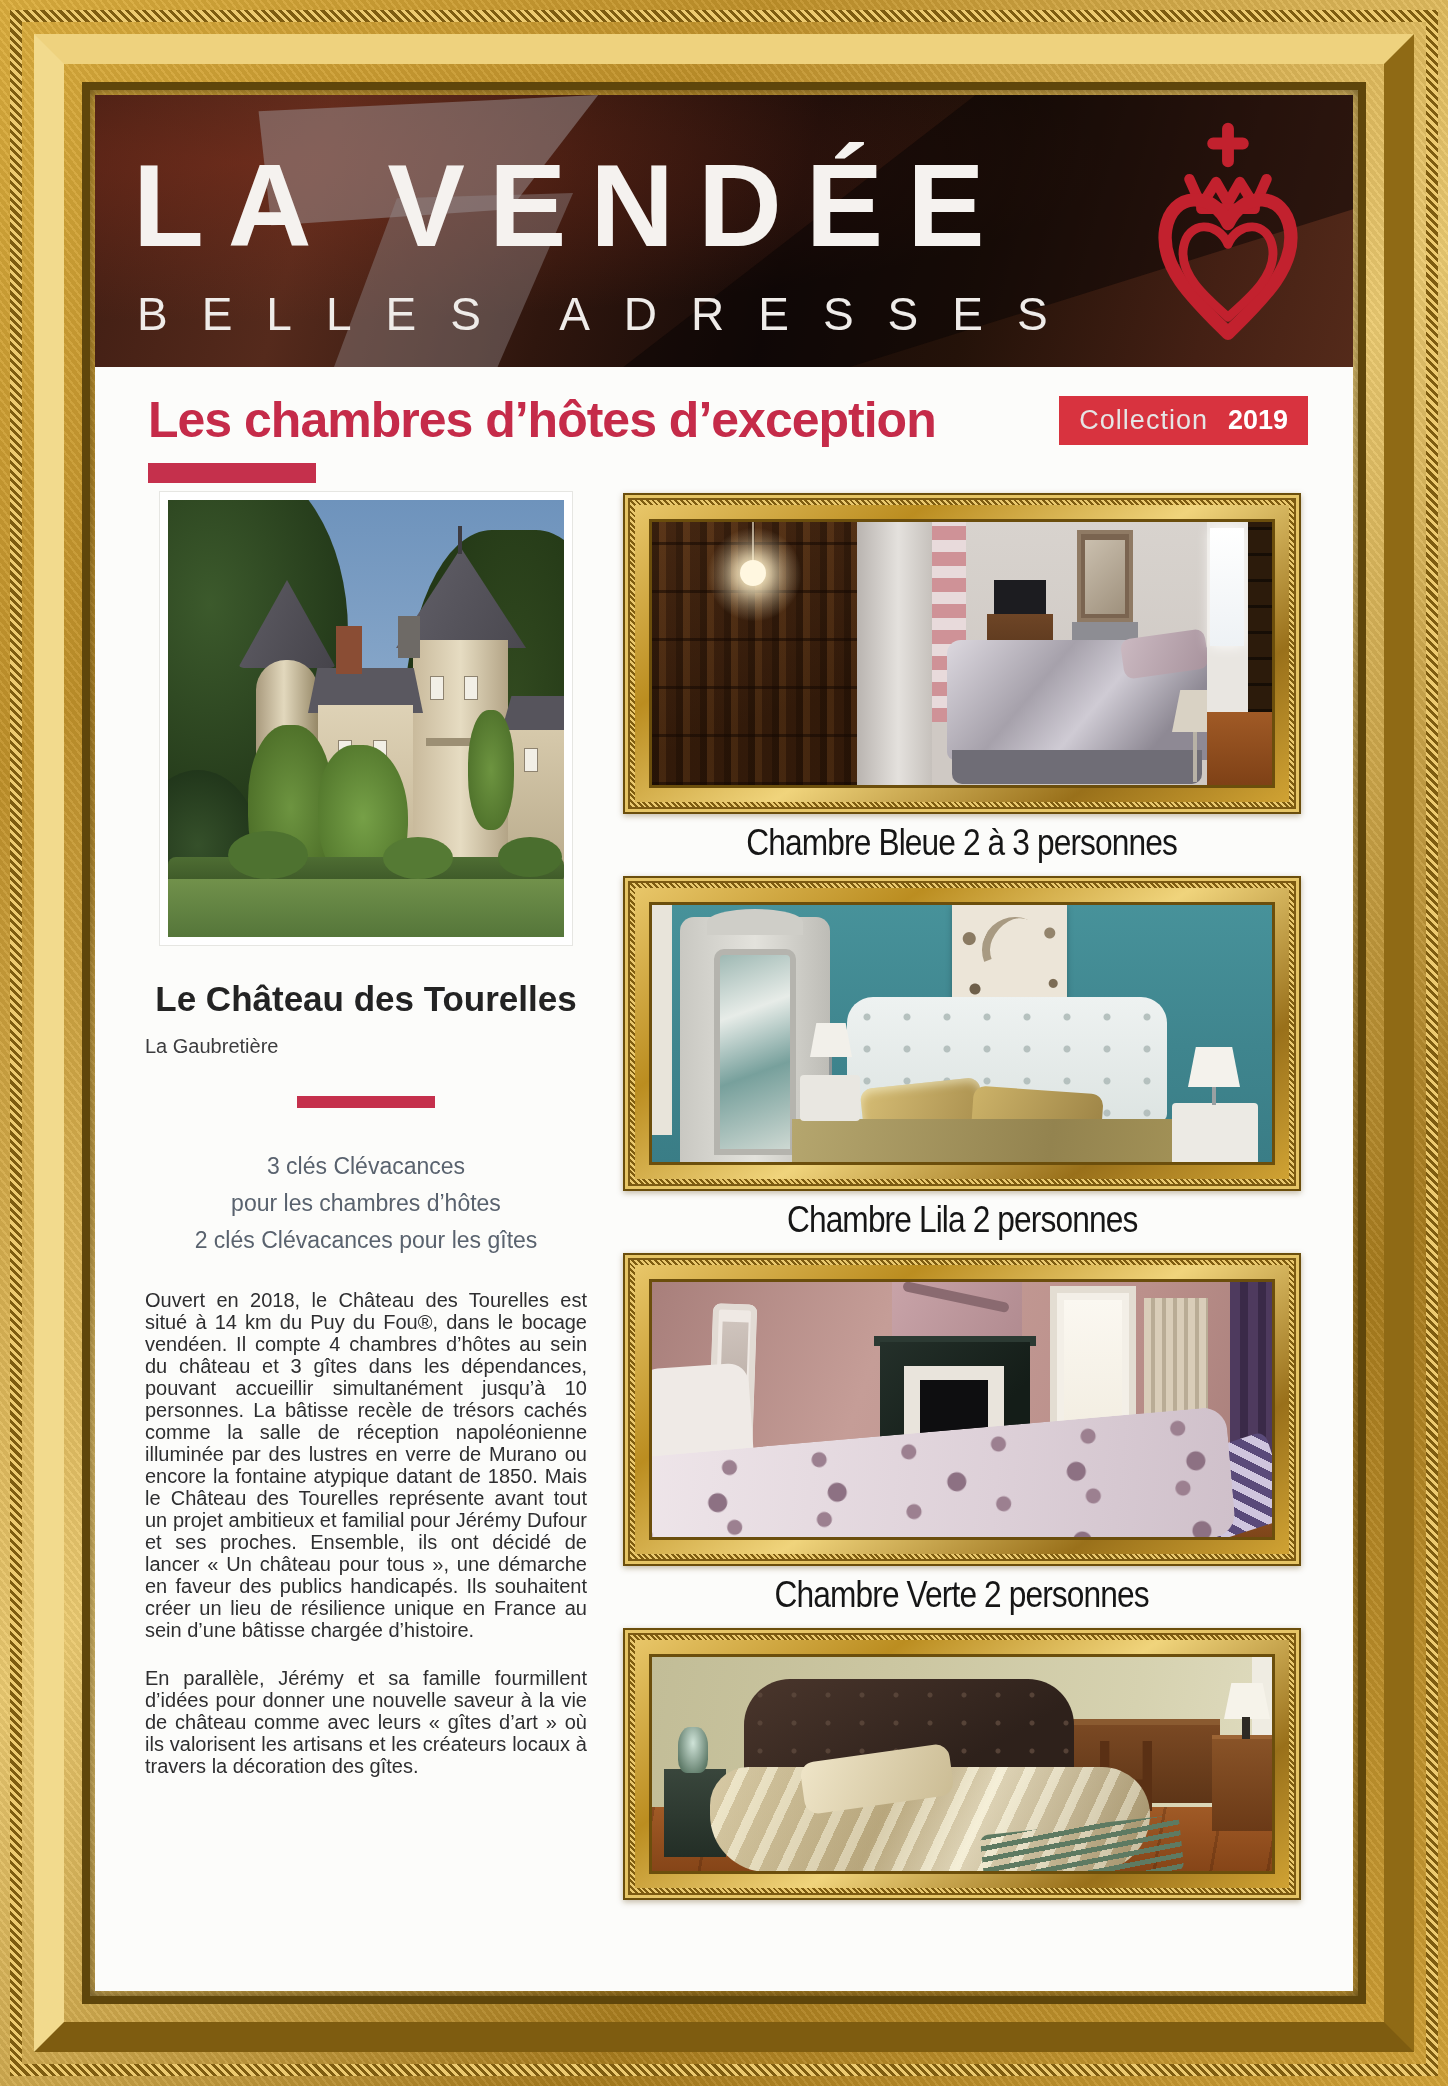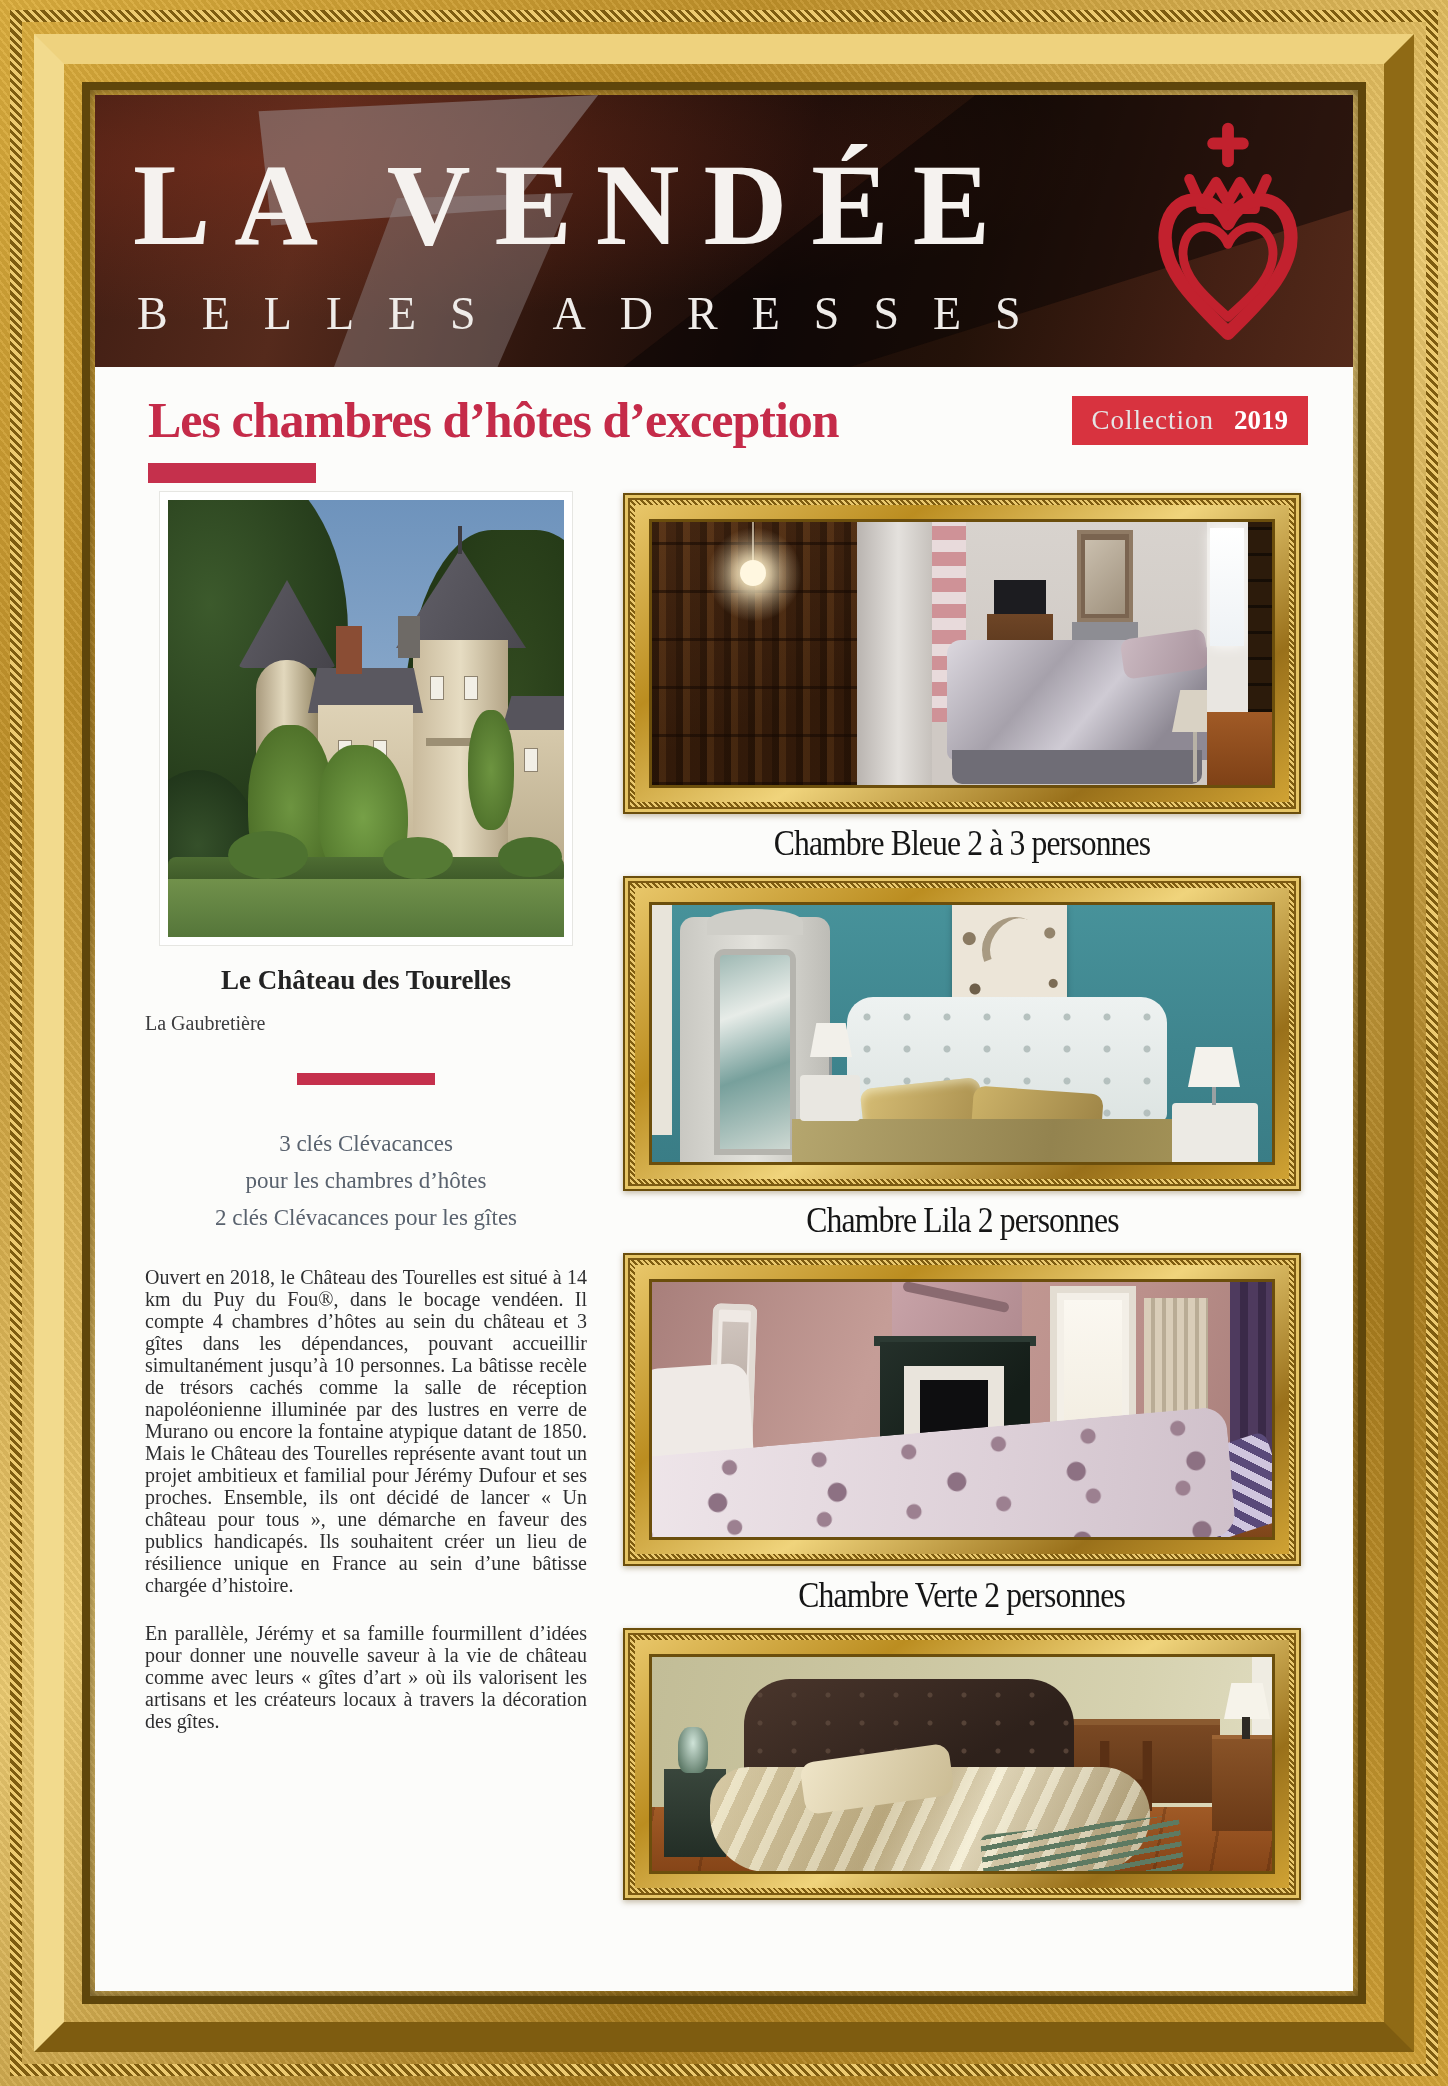--- a/index.html
+++ b/index.html
@@ -1,18 +1,18 @@
 <!DOCTYPE html>
 <html><head>
 <meta charset="utf-8">
 <style>
   html,body{margin:0;padding:0;background:#6b4e0c;}
   *{box-sizing:border-box;}
   .canvas{position:relative;width:1448px;height:2086px;overflow:hidden;
-    font-family:Liberation Serif, serif;}
+    font-family:Liberation Sans, sans-serif;}
 
   
   .frame{position:absolute;inset:0;background:
     repeating-linear-gradient(52deg,rgba(255,255,255,.06) 0 2px,rgba(0,0,0,.05) 2px 6px),
     linear-gradient(135deg,#dcae3e 0%,#c0912a 22%,#eccb72 48%,#a87c1e 75%,#d2a338 100%);}
   .frame-rib{position:absolute;inset:10px;border:12px solid transparent;
     border-image:repeating-linear-gradient(45deg,#7e5c10 0 3px,#ecca70 3px 6px) 12;}
   .frame-bevel{position:absolute;inset:34px;border-style:solid;border-width:30px;
     border-color:#eed27e #8f6a15 #7e5c10 #f2da8d;}
   .frame-lip{position:absolute;inset:82px;border:8px solid #5f460b;
@@ -88,21 +88,21 @@
   .c-ivy3{left:300px;top:210px;width:46px;height:120px;border-radius:45%;
     background:radial-gradient(ellipse,#6d9440,#50732c 75%);}
   .c-hedge{left:0;bottom:52px;width:100%;height:28px;border-radius:8px;
     background:linear-gradient(180deg,#4e6d33,#3c5727);}
   .c-bush1{left:60px;bottom:58px;width:80px;height:48px;border-radius:50%;background:#4e7230;}
   .c-bush2{left:215px;bottom:58px;width:70px;height:42px;border-radius:50%;background:#557a34;}
   .c-bush3{left:330px;bottom:60px;width:64px;height:40px;border-radius:50%;background:#4a6e2e;}
   .c-lawn{left:0;bottom:0;width:100%;height:58px;
     background:linear-gradient(180deg,#71914b,#55763a);}
 
-  .prop-name{margin-top:20px;text-align:center;font-weight:700;font-size:27px;color:#232323;}
+  .prop-name{margin-top:34px;text-align:center;font-weight:700;font-size:35px;color:#232323;}
   .prop-loc{margin-top:16px;font-size:20px;color:#3c3c3e;}
   .mini-rule{width:138px;height:12px;background:#c5304c;margin:38px auto 0;}
   .ratings{margin-top:40px;text-align:center;font-size:23px;line-height:37px;color:#59626e;}
   .body-text{margin-top:30px;font-size:20px;line-height:22px;text-align:justify;color:#2e2e30;}
   .body-text.p2{margin-top:26px;}
 
   
   .col-right{position:absolute;left:528px;top:398px;width:678px;}
   .room-caption{margin:8px 0 12px;text-align:center;font-size:36px;color:#161616;
     letter-spacing:-1px;white-space:nowrap;}

